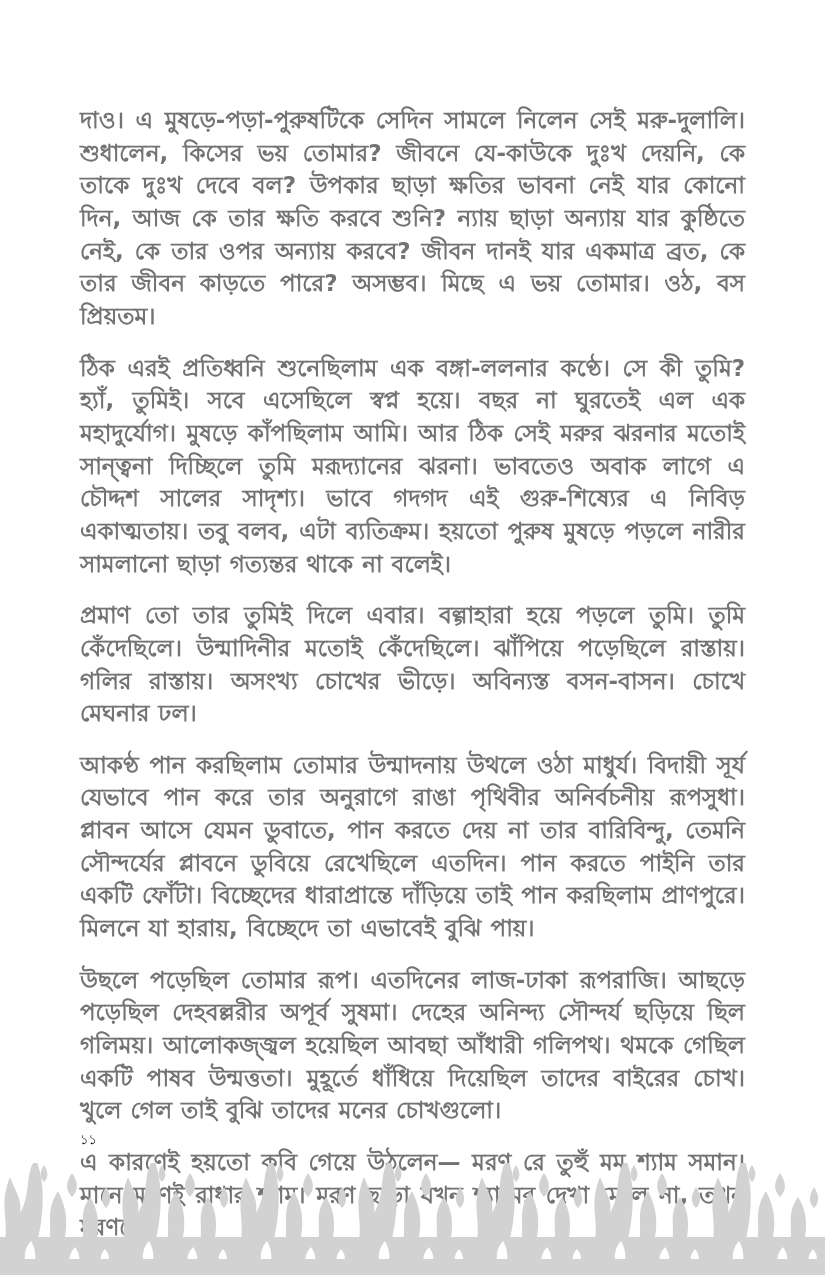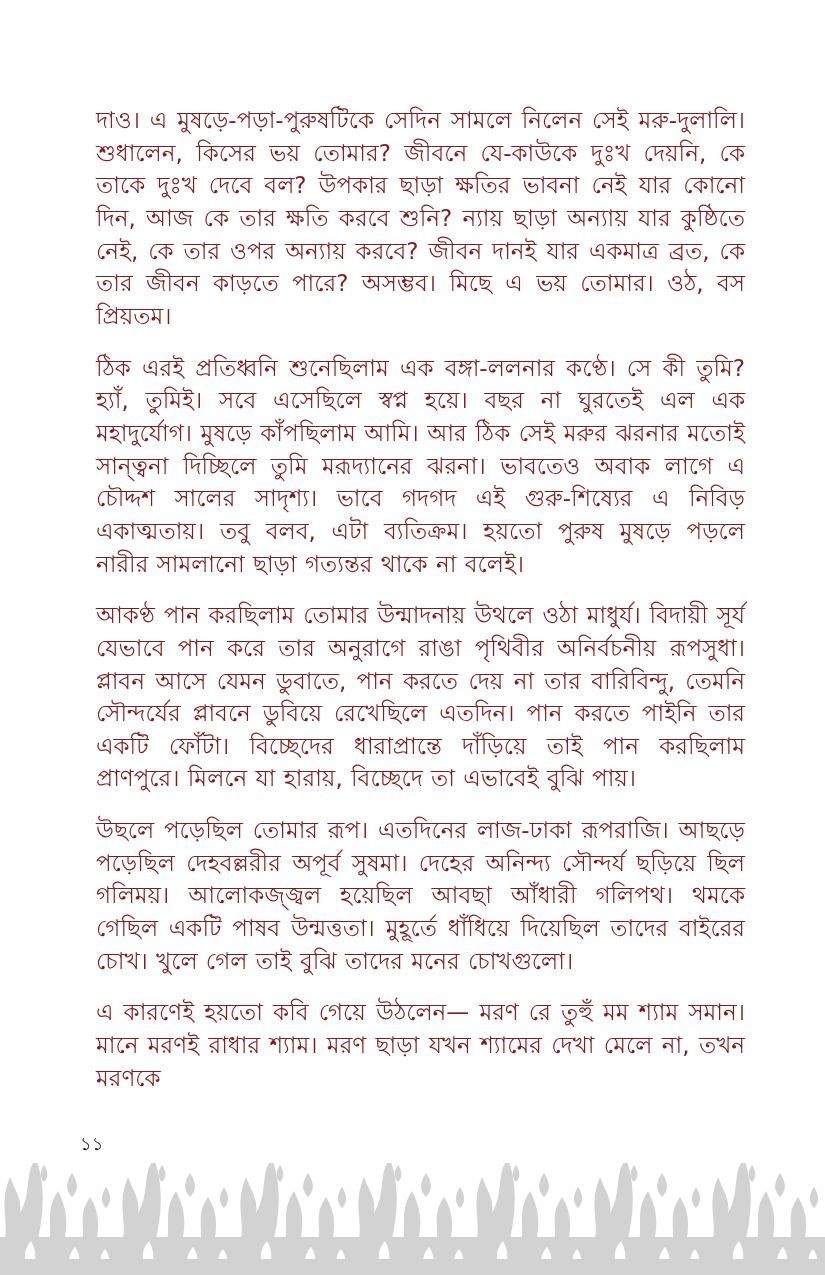--- a/index.html
+++ b/index.html
@@ -12,56 +12,58 @@
     font-family: "DejaVu Sans", sans-serif;
     color: #111111;
   }
   .text-block {
     position: absolute;
     left: 80px;
     right: 80px;
     top: 104px;
   }
   .text-block p {
-    margin: 0 0 19px 16px;
+    margin: 0 0 19px 0;
     font-size: 23px;
     line-height: 1.42;
     text-align: justify;
-    color: #7f1d1d;
+    color: #737373;
     word-spacing: 1px;
+    font-weight: bold;
   }
   .footer {
     position: absolute;
     left: 80px;
     right: 80px;
     top: 1130px;
     display: flex;
     justify-content: space-between;
     align-items: baseline;
     font-size: 17px;
     color: #222222;
   }
-  .footer .page-number { font-size: 18px; }
+  .footer .page-number { font-size: 13px; }
   .flame-band {
     position: absolute;
     left: 0;
     bottom: 0;
     width: 825px;
     height: 112px;
     display: block;
   }
 </style>
 </head>
 <body>
 
 <div class="page">
 
   <div class="text-block">
     <p>দাও। এ মুষড়ে-পড়া-পুরুষটিকে সেদিন সামলে নিলেন সেই মরু-দুলালি। শুধালেন, কিসের ভয় তোমার? জীবনে যে-কাউকে দুঃখ দেয়নি, কে তাকে দুঃখ দেবে বল? উপকার ছাড়া ক্ষতির ভাবনা নেই যার কোনো দিন, আজ কে তার ক্ষতি করবে শুনি? ন্যায় ছাড়া অন্যায় যার কুষ্ঠিতে নেই, কে তার ওপর অন্যায় করবে? জীবন দানই যার একমাত্র ব্রত, কে তার জীবন কাড়তে পারে? অসম্ভব। মিছে এ ভয় তোমার। ওঠ, বস প্রিয়তম।</p>
     <p>ঠিক এরই প্রতিধ্বনি শুনেছিলাম এক বঙ্গা-ললনার কণ্ঠে। সে কী তুমি? হ্যাঁ, তুমিই। সবে এসেছিলে স্বপ্ন হয়ে। বছর না ঘুরতেই এল এক মহাদুর্যোগ। মুষড়ে কাঁপছিলাম আমি। আর ঠিক সেই মরুর ঝরনার মতোই সান্ত্বনা দিচ্ছিলে তুমি মরূদ্যানের ঝরনা। ভাবতেও অবাক লাগে এ চৌদ্দশ সালের সাদৃশ্য। ভাবে গদগদ এই গুরু-শিষ্যের এ নিবিড় একাত্মতায়। তবু বলব, এটা ব্যতিক্রম। হয়তো পুরুষ মুষড়ে পড়লে নারীর সামলানো ছাড়া গত্যন্তর থাকে না বলেই।</p>
+    <p>প্রমাণ তো তার তুমিই দিলে এবার। বল্গাহারা হয়ে পড়লে তুমি। তুমি কেঁদেছিলে। উন্মাদিনীর মতোই কেঁদেছিলে। ঝাঁপিয়ে পড়েছিলে রাস্তায়। গলির রাস্তায়। অসংখ্য চোখের ভীড়ে। অবিন্যস্ত বসন-বাসন। চোখে মেঘনার ঢল।</p>
     <p>আকণ্ঠ পান করছিলাম তোমার উন্মাদনায় উথলে ওঠা মাধুর্য। বিদায়ী সূর্য যেভাবে পান করে তার অনুরাগে রাঙা পৃথিবীর অনির্বচনীয় রূপসুধা। প্লাবন আসে যেমন ডুবাতে, পান করতে দেয় না তার বারিবিন্দু, তেমনি সৌন্দর্যের প্লাবনে ডুবিয়ে রেখেছিলে এতদিন। পান করতে পাইনি তার একটি ফোঁটা। বিচ্ছেদের ধারাপ্রান্তে দাঁড়িয়ে তাই পান করছিলাম প্রাণপুরে। মিলনে যা হারায়, বিচ্ছেদে তা এভাবেই বুঝি পায়।</p>
     <p>উছলে পড়েছিল তোমার রূপ। এতদিনের লাজ-ঢাকা রূপরাজি। আছড়ে পড়েছিল দেহবল্লরীর অপূর্ব সুষমা। দেহের অনিন্দ্য সৌন্দর্য ছড়িয়ে ছিল গলিময়। আলোকজ্জ্বল হয়েছিল আবছা আঁধারী গলিপথ। থমকে গেছিল একটি পাষব উন্মত্ততা। মুহূর্তে ধাঁধিয়ে দিয়েছিল তাদের বাইরের চোখ। খুলে গেল তাই বুঝি তাদের মনের চোখগুলো।</p>
     <p>এ কারণেই হয়তো কবি গেয়ে উঠলেন— মরণ রে তুহুঁ মম শ্যাম সমান। মানে মরণই রাধার শ্যাম। মরণ ছাড়া যখন শ্যামের দেখা মেলে না, তখন মরণকে</p>
   </div>
 
   <div class="footer">
     <span class="page-number">১১</span>
   </div>
 
   <svg class="flame-band" width="825" height="112" viewBox="0 0 825 112" xmlns="http://www.w3.org/2000/svg">

